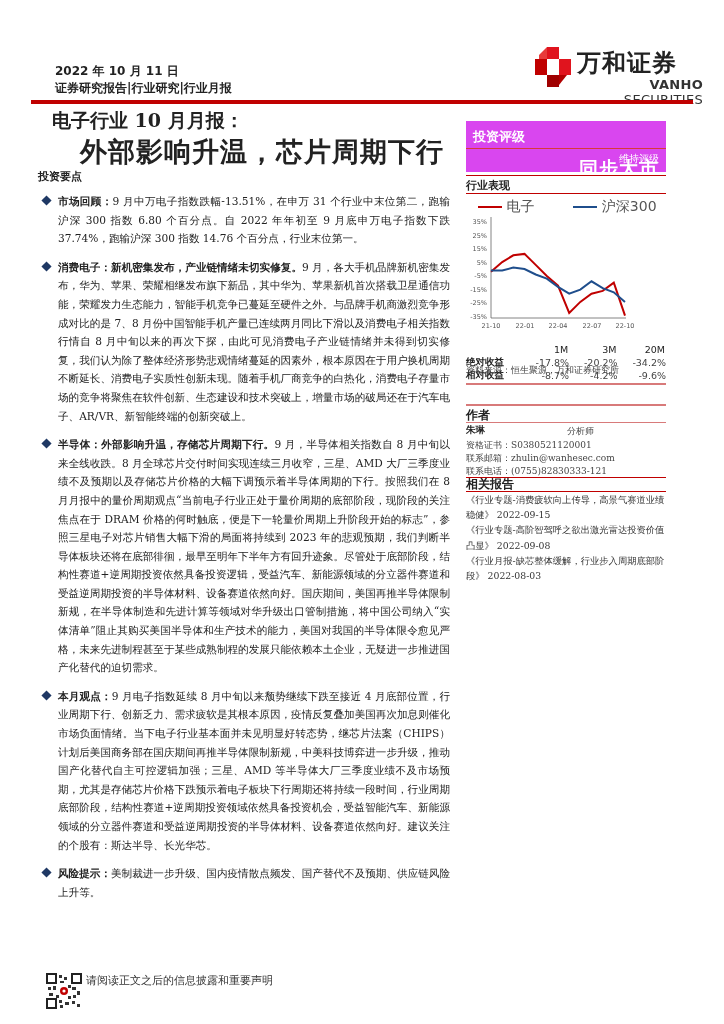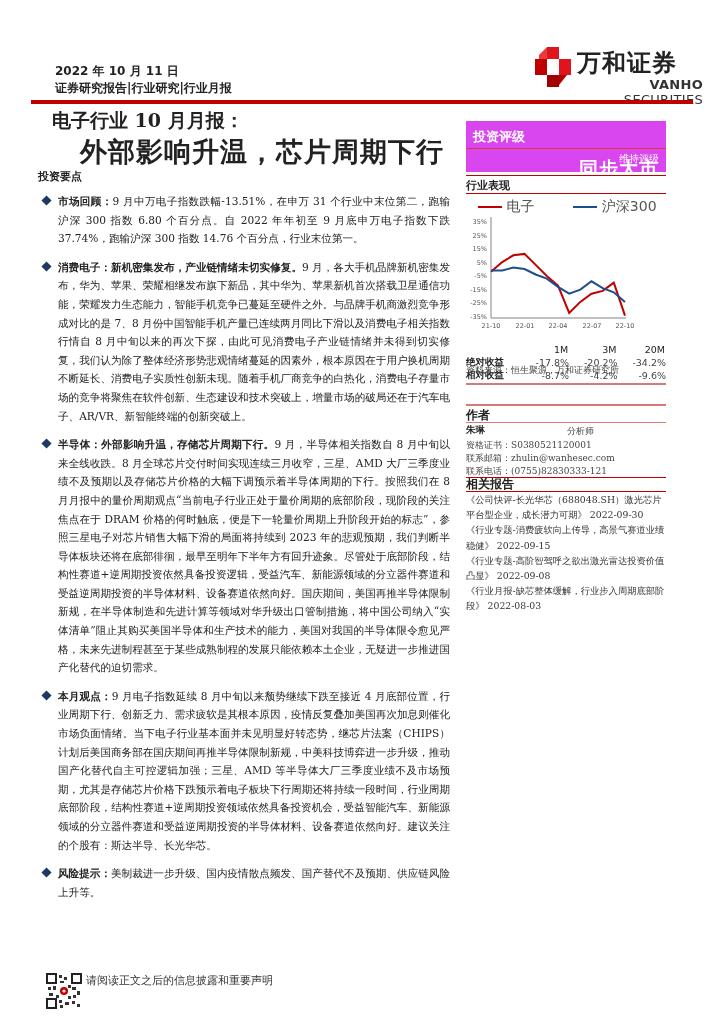--- a/index.html
+++ b/index.html
@@ -170,21 +170,20 @@
 <div class="abs side" style="left:567px;top:425px;">分析师</div>
 <div class="abs side" style="left:466px;top:439px;">资格证书：S0380521120001</div>
 <div class="abs side" style="left:466px;top:452px;">联系邮箱：zhulin@wanhesec.com</div>
 <div class="abs side" style="left:466px;top:465px;">联系电话：(0755)82830333-121</div>
 
 <div class="abs redrule" style="left:466px;top:477px;width:200px;"></div>
 <div class="abs sec-title" style="left:466px;top:476px;font-size:12px;">相关报告</div>
 <div class="abs redrule" style="left:466px;top:491px;width:200px;"></div>
 
 <div class="abs reports" style="top:492px;">
-  <div>《公司快评-长光华芯（688048.SH）激光芯片平台型企业，成长潜力可期》 2022-09-30</div>
   <div>《行业专题-消费疲软向上传导，高景气赛道业绩稳健》 2022-09-15</div>
   <div>《行业专题-高阶智驾呼之欲出激光雷达投资价值凸显》 2022-09-08</div>
   <div>《行业月报-缺芯整体缓解，行业步入周期底部阶段》 2022-08-03</div>
 </div>
 
 <div class="abs footer">
   <svg class="qr" viewBox="0 0 36 36">
     <rect width="36" height="36" fill="#fff"></rect>
     <rect x="1" y="1" width="9" height="9" fill="none" stroke="#222" stroke-width="2"></rect>
     <rect x="26" y="1" width="9" height="9" fill="none" stroke="#222" stroke-width="2"></rect>

